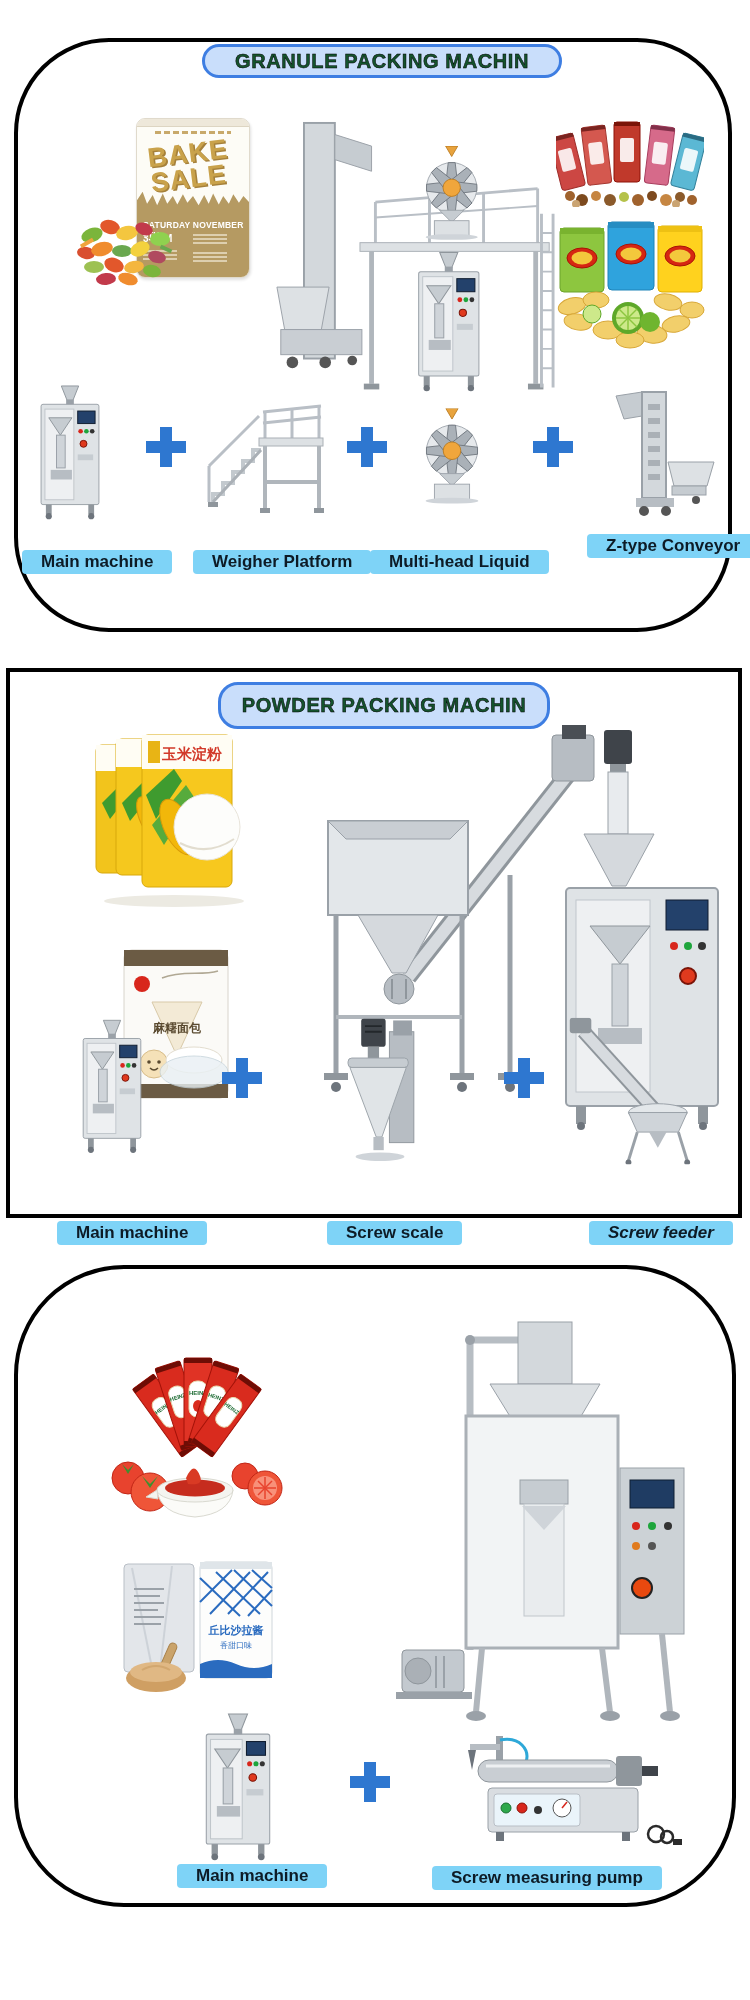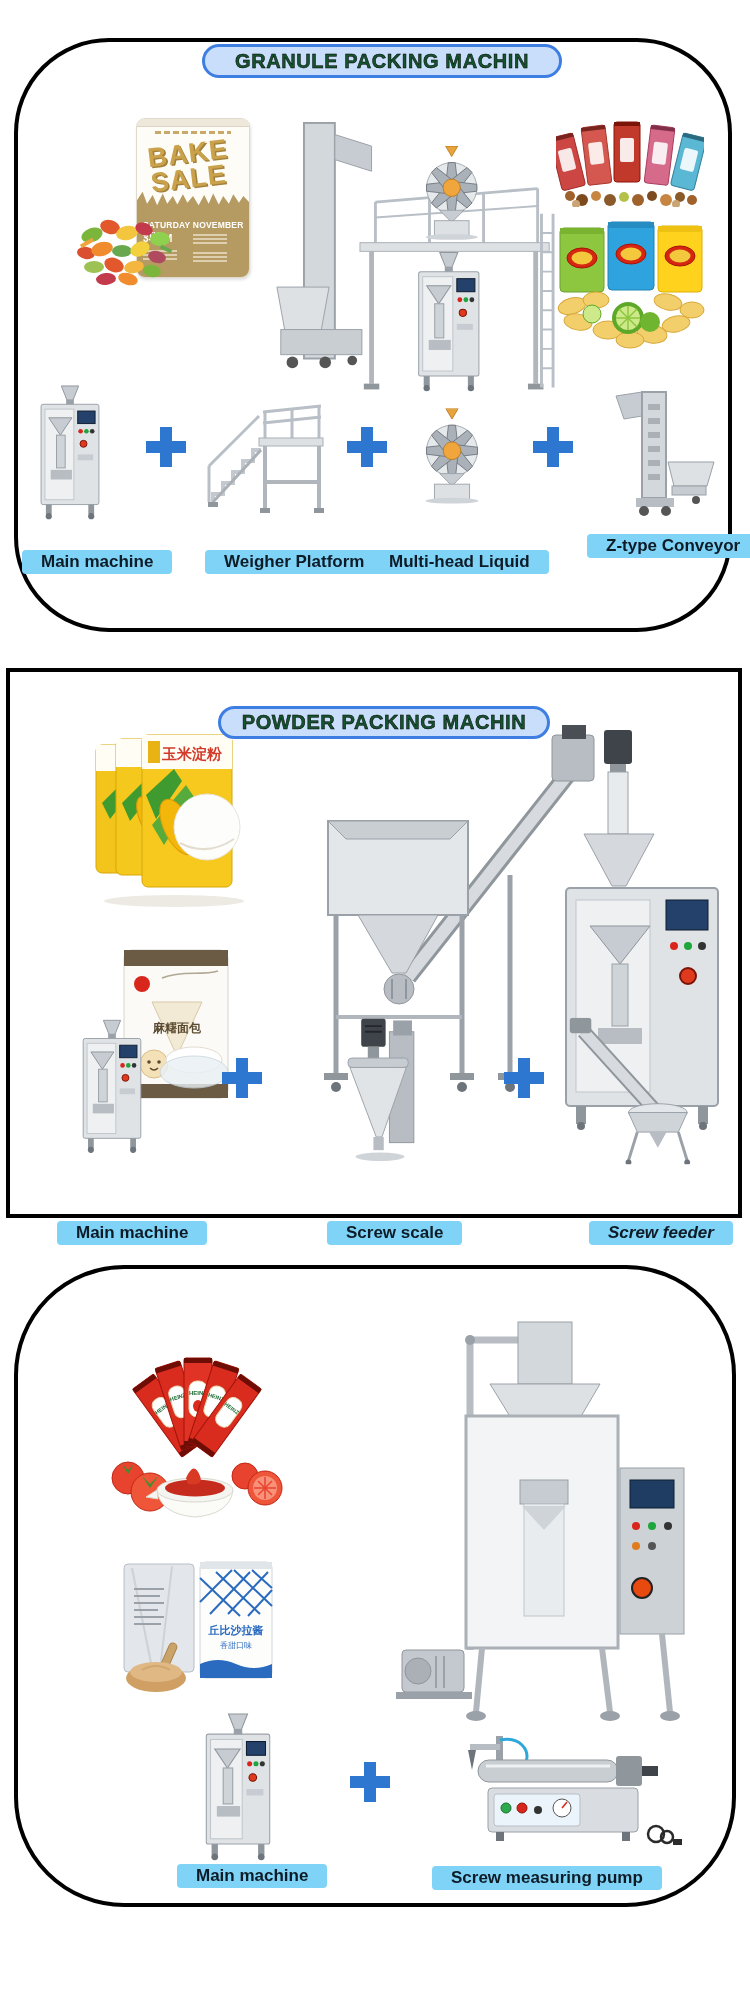--- a/index.html
+++ b/index.html
@@ -410,26 +410,26 @@
   <div class="plus" style="left:347px;top:427px;"></div>
   <svg class="abs" style="left:408px;top:405px;" width="88" height="102" viewBox="0 0 100 108">
       <use href="#sym-multihead"></use>
     </svg>
   <div class="plus" style="left:533px;top:427px;"></div>
   <svg class="abs" style="left:608px;top:388px;" width="112" height="130" viewBox="0 0 112 130">
       <use href="#sym-zconveyor"></use>
     </svg>
 
   <span class="tag" style="left:22px;top:550px;">Main machine</span>
-  <span class="tag" style="left:193px;top:550px;margin-left:12px;">Weigher Platform</span>
+  <span class="tag" style="left:193px;top:550px;">Weigher Platform</span>
   <span class="tag" style="left:370px;top:550px;">Multi-head Liquid</span>
   <span class="tag" style="left:587px;top:534px;">Z-type Conveyor</span>
 
   <div class="sec" style="left:6px;top:668px;width:736px;height:550px;"></div>
-  <div class="pill" style="left:218px;top:706px;width:332px;height:33px;">
+  <div class="pill" style="left:218px;top:682px;width:332px;height:47px;">
     <span>POWDER PACKING MACHIN</span>
   </div>
 
   <svg class="abs" style="left:94px;top:733px;" width="162" height="178" viewBox="0 0 162 178">
     <g>
       <rect x="2" y="12" width="52" height="128" rx="6" fill="#f2c41c" stroke="#d8a80a"></rect>
       <rect x="2" y="12" width="52" height="26" fill="#fffdf4"></rect>
       <polygon points="8,70 30,48 38,58 16,86" fill="#3f9b2f"></polygon>
     </g>
     <g>

